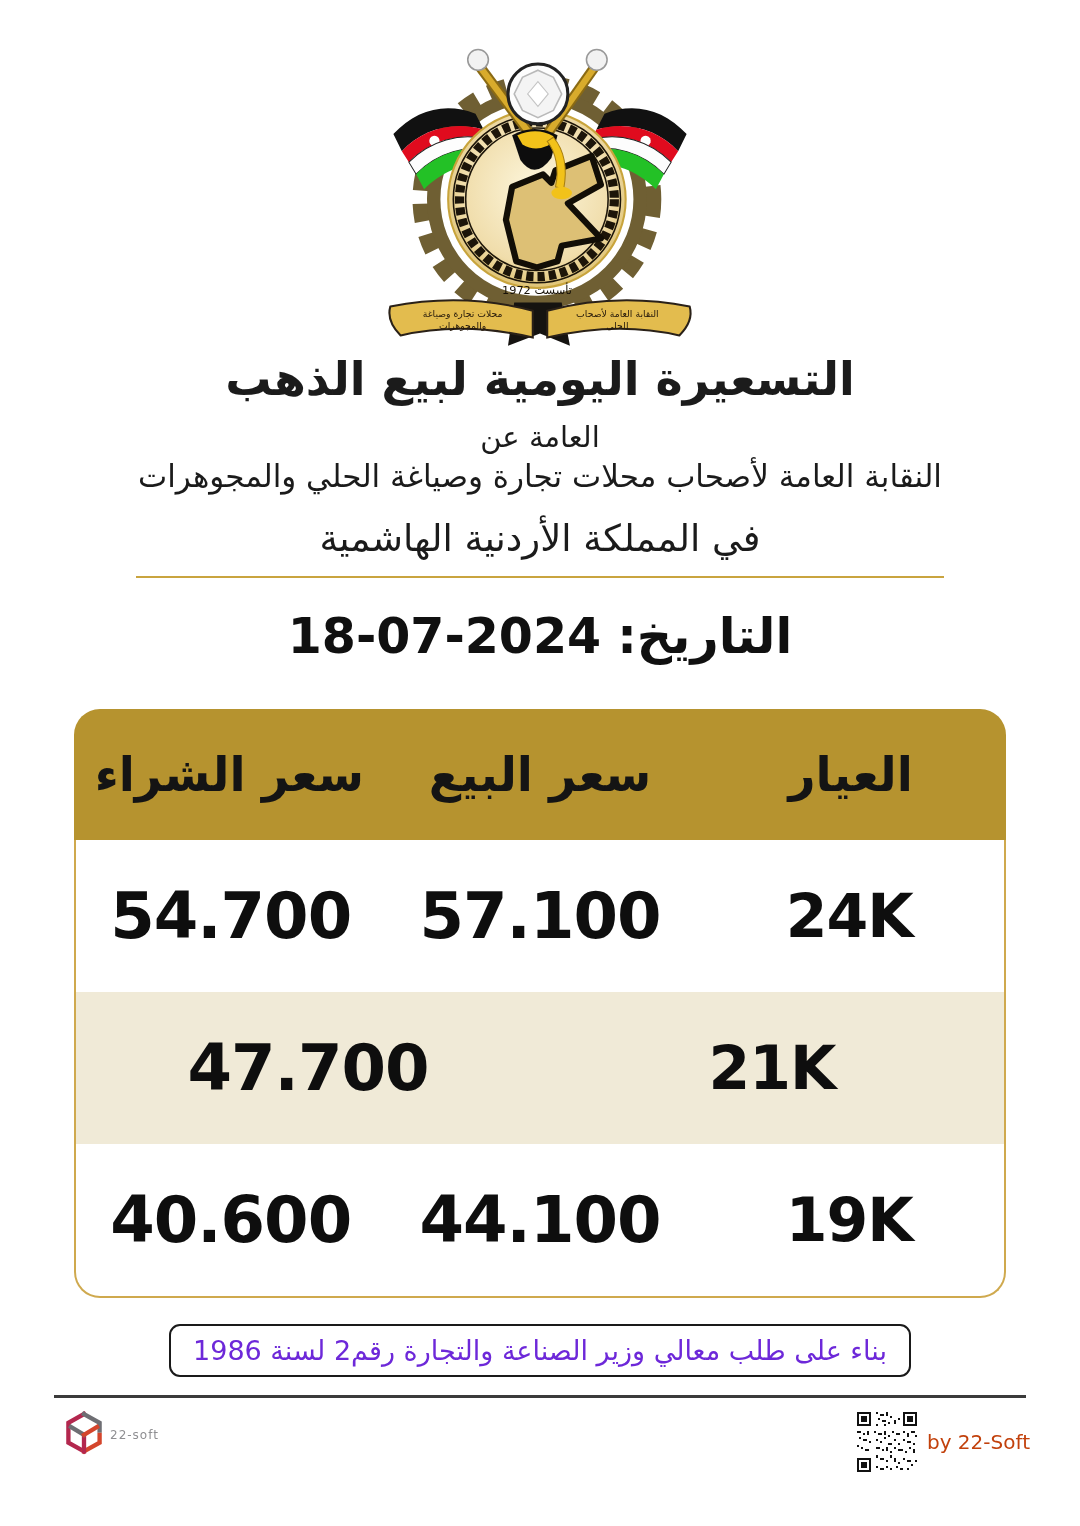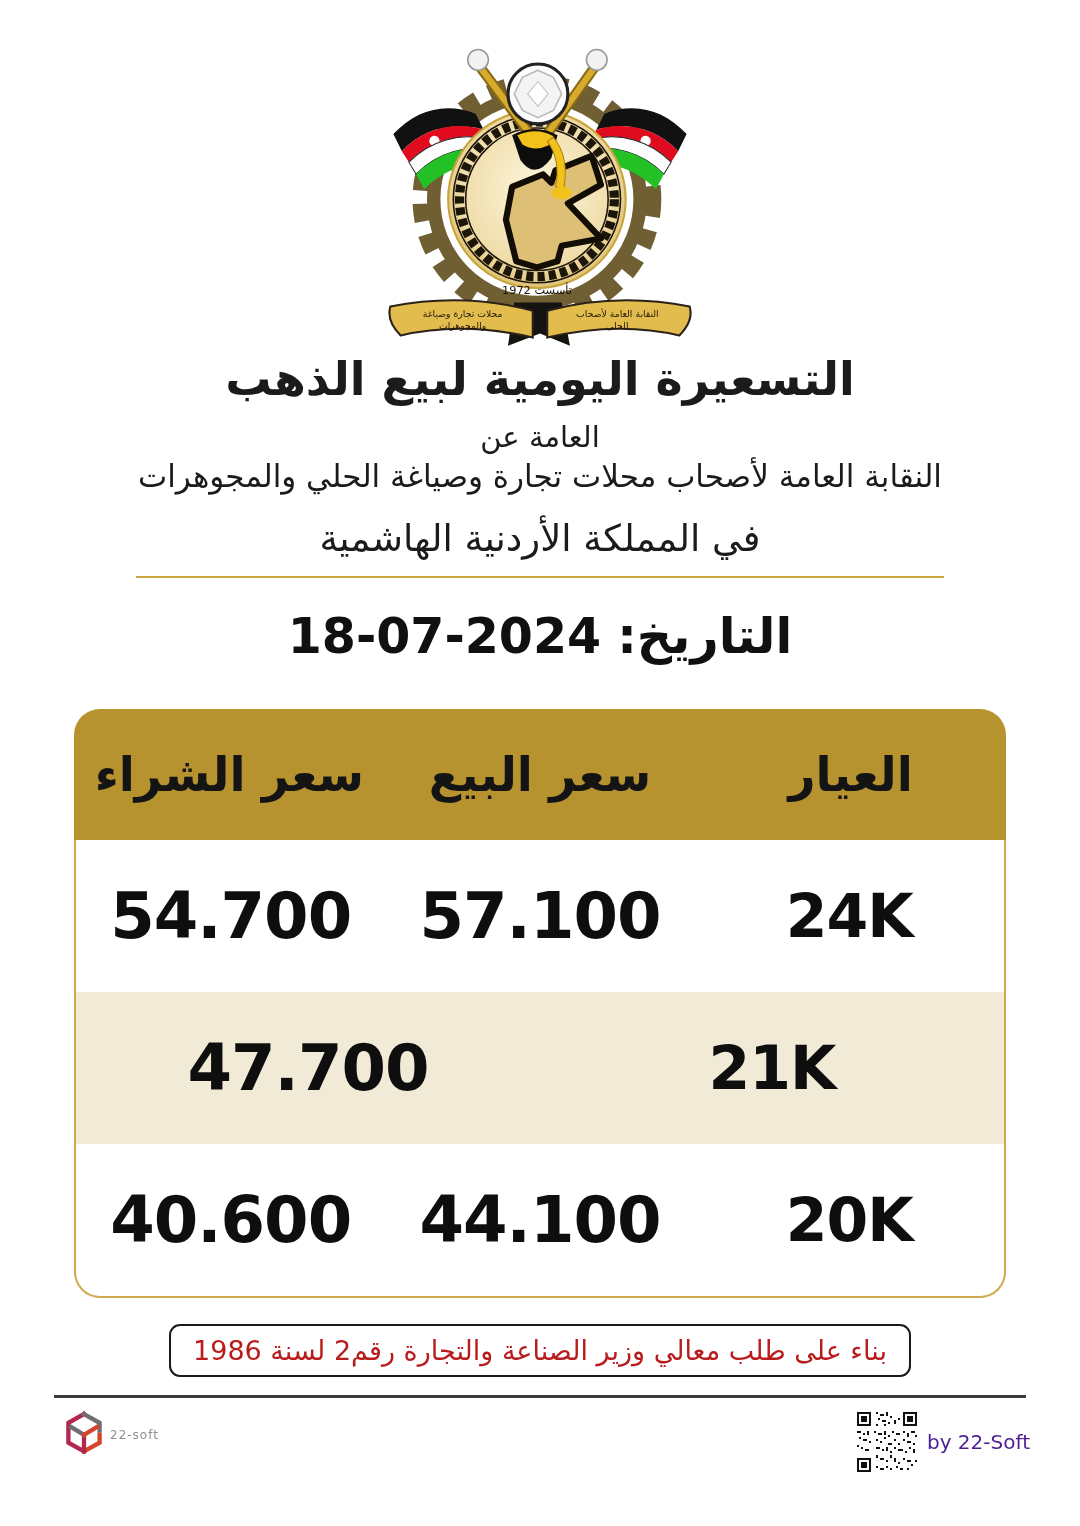--- a/index.html
+++ b/index.html
@@ -24,29 +24,29 @@
   .thead{height:131px;background:#b6932f;border-radius:26px 26px 0 0;
     display:flex;direction:rtl;align-items:center;font-size:47px;font-weight:bold;color:#141414;}
   .tbody{border:2px solid #cfa94e;border-top:none;border-radius:0 0 26px 26px;overflow:hidden;}
   .trow{height:152px;display:flex;direction:rtl;align-items:center;
     font-size:64px;font-weight:bold;color:#0e0e0e;letter-spacing:-1px;}
   .trow.alt{background:#f0ead7;}
   .tcell{flex:1;text-align:center;}
   .karat{font-size:60px;}
   
   .note-wrap{margin-top:26px;text-align:center;}
-  .note{display:inline-block;direction:rtl;font-size:27px;color:#b91c1c;
+  .note{display:inline-block;direction:rtl;font-size:27px;color:#6d28d9;
     border:2px solid #1a1a1a;border-radius:11px;padding:9px 22px;}
   
   .footer-line{width:972px;height:3px;background:#3b3b3b;margin:18px auto 0;}
   .footer{width:980px;margin:10px auto 0;display:flex;justify-content:space-between;align-items:flex-start;}
   .brand{display:flex;flex-direction:row;align-items:center;margin-left:8px;}
   .brand-name{font-size:12px;color:#8f8f92;margin-top:2px;letter-spacing:1px;}
   .credit{display:flex;align-items:center;gap:10px;margin-top:4px;}
-  .credit-text{font-size:20px;color:#4c1d95;}
+  .credit-text{font-size:20px;color:#c2410c;}
 </style>
 </head>
 <body>
 
 <div class="logo-wrap">
   <svg viewBox="0 0 310 302" width="320" height="312">
     <defs>
       <radialGradient id="disc" cx="50%" cy="45%" r="60%">
         <stop offset="0%" stop-color="#fdf7de"></stop>
         <stop offset="70%" stop-color="#f0ddab"></stop>
@@ -140,21 +140,21 @@
     <div class="trow">
       <div class="tcell karat">24K</div>
       <div class="tcell">57.100</div>
       <div class="tcell">54.700</div>
     </div>
     <div class="trow alt">
       <div class="tcell karat">21K</div>
       <div class="tcell">47.700</div>
     </div>
     <div class="trow">
-      <div class="tcell karat">20K</div>
+      <div class="tcell karat">19K</div>
       <div class="tcell">44.100</div>
       <div class="tcell">40.600</div>
     </div>
   </div>
 </div>
 
 <div class="note-wrap">
   <div class="note">بناء على طلب معالي وزير الصناعة والتجارة رقم2 لسنة 1986</div>
 </div>
 

